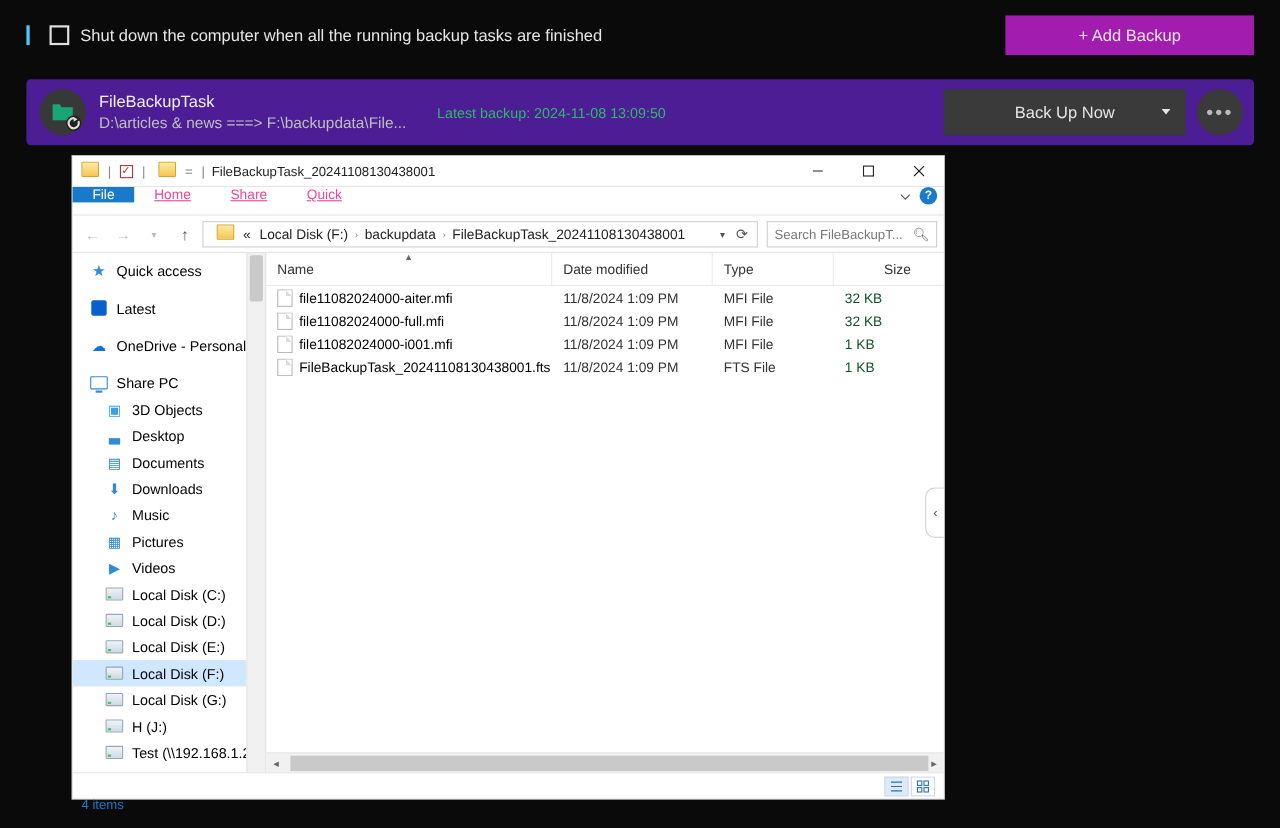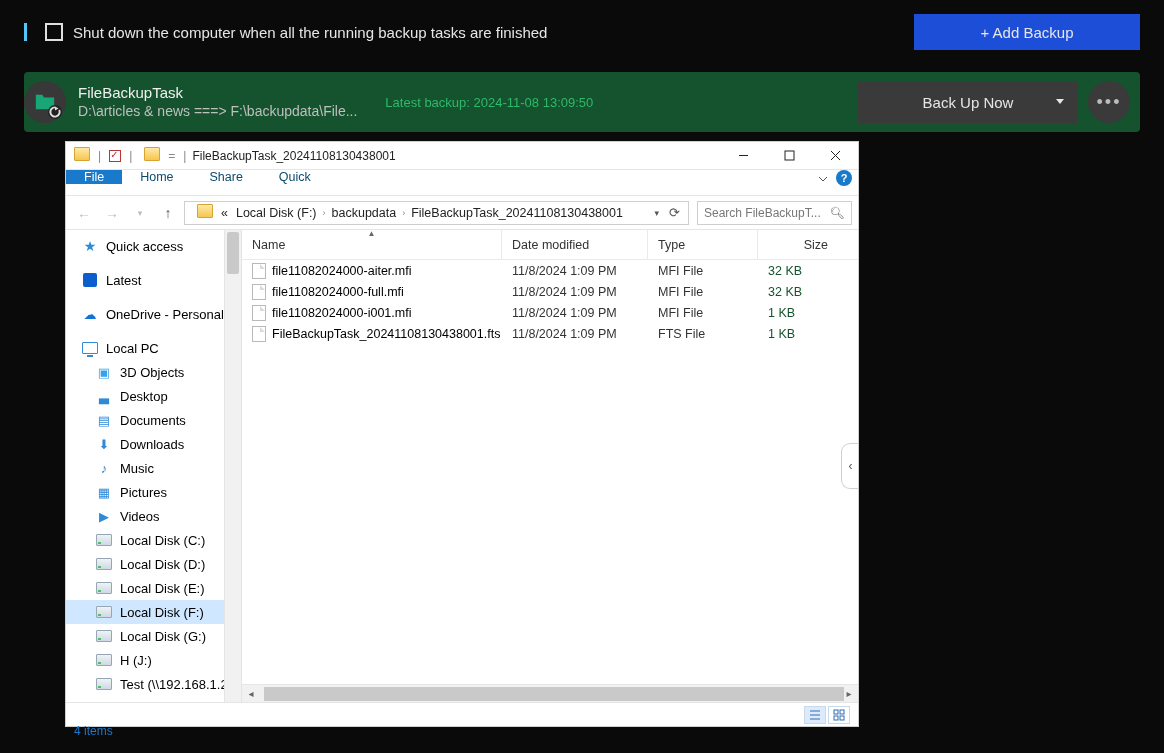--- a/index.html
+++ b/index.html
@@ -3,23 +3,23 @@
 <meta charset="utf-8">
 <style>
   * { box-sizing: border-box; margin: 0; padding: 0; font-family: "Segoe UI", Arial, sans-serif; }
   body { background: #0a0a0a; width: 1164px; height: 753px; overflow: hidden; position: relative; }
 
   
   .top-row { display:flex; align-items:center; padding: 0 24px; height: 64px; }
   .accent-bar { width:3px; height:18px; background:#52c7f5; margin-right:18px; }
   .checkbox { width:18px; height:18px; border:2px solid #e0e0e0; margin-right:10px; cursor:pointer; }
   .shutdown-label { color:#e6e6e6; font-size:15px;text-align:right; }
-  .add-backup-btn { margin-left:auto; background:#1d4ed8; color:#e6e6e6; height:36px; width:226px; border:none; font-size:15px; cursor:pointer; display:flex; align-items:center; justify-content:center; }
-
-  .task-card { margin: 8px 24px 0 24px; background:#14532d; border-radius:4px; height:60px; display:flex; align-items:center; padding:0 10px 0 0; }
+  .add-backup-btn { margin-left:auto; background:#a21caf; color:#e6e6e6; height:36px; width:226px; border:none; font-size:15px; cursor:pointer; display:flex; align-items:center; justify-content:center; }
+
+  .task-card { margin: 8px 24px 0 24px; background:#4c1d95; border-radius:4px; height:60px; display:flex; align-items:center; padding:0 10px 0 12px; }
   .task-icon { width:42px; height:42px; border-radius:50%; background:#383838; display:flex; align-items:center; justify-content:center; margin-right:12px; position:relative; }
   .task-icon svg { width:22px; height:20px; }
   .sync-badge { position:absolute; bottom:4px; right:4px; width:14px; height:14px; border-radius:50%; background:#222; display:flex; align-items:center; justify-content:center; }
   .task-text { display:flex; flex-direction:column; justify-content:center; }
   .task-name { color:#f0f0f0; font-size:15px; line-height:1.25; }
   .task-path { color:#bfbfbf; font-size:14px; line-height:1.25; }
   .latest-backup { color:#2fb86a; font-size:13px; margin-left:28px; }
   .backup-now { margin-left:auto; background:#3a3a3a; color:#e6e6e6; height:42px; width:220px; border:none; font-size:15px; cursor:pointer; display:flex; align-items:center; justify-content:center; position:relative; }
   .backup-now::after { content:''; position:absolute; right:14px; top:18px; border-left:4px solid transparent; border-right:4px solid transparent; border-top:5px solid #e6e6e6; }
   .more-btn { width:42px; height:42px; border-radius:50%; background:#3a3a3a; margin-left:10px; display:flex; align-items:center; justify-content:center; cursor:pointer; color:#bbb; font-size:18px; letter-spacing:2px; }
@@ -31,21 +31,21 @@
   .folder-glyph { width:16px; height:14px; background:linear-gradient(#ffe9a6,#f6c64f); border:1px solid #d6a531; border-radius:1px; display:inline-block; }
   .tb-sep { color:#888; margin:0 4px; }
   .tb-red { width:12px; height:12px; border:1.5px solid #b33; position:relative; display:inline-block; margin:0 4px; }
   .tb-red::after { content:'✓'; color:#b33; font-size:10px; position:absolute; top:-2px; left:0; }
   .tb-title { color:#222; margin-left:2px; }
   .win-controls { margin-left:auto; display:flex; }
   .win-btn { width:46px; height:28px; display:flex; align-items:center; justify-content:center; cursor:pointer; font-size:13px; }
 
   .ribbon-tabs { height:26px; display:flex; align-items:flex-start; font-size:12.5px; border-bottom:1px solid #e5e5e5; }
   .rtab-file { background:#1979ca; color:#fff; padding:0 18px; display:flex; align-items:center; cursor:pointer; }
-  .rtab { padding:0 18px; display:flex; align-items:center; color:#0c4a6e; cursor:pointer; }
+  .rtab { padding:0 18px; display:flex; align-items:center; color:#ec4899; cursor:pointer;text-decoration:underline; }
   .ribbon-right { margin-left:auto; display:flex; align-items:center; padding-right:6px; gap:8px; }
   .chev-down { width:10px; height:10px; display:inline-block; }
   .help-badge { width:16px; height:16px; border-radius:50%; background:#1979ca; color:#fff; font-size:11px; font-weight:bold; display:flex; align-items:center; justify-content:center; cursor:pointer; }
 
   .nav-row { height:34px; display:flex; align-items:center; padding:0 6px; gap:4px; border-bottom:1px solid #e5e5e5; }
   .nav-arrow { width:24px; height:24px; display:flex; align-items:center; justify-content:center; color:#bdbdbd; font-size:14px; cursor:pointer; }
   .nav-up { color:#555; }
   .addr-box { flex:1; height:24px; border:1px solid #cfcfcf; display:flex; align-items:center; padding:0 4px; font-size:12.5px; }
   .crumb { color:#222; padding:0 4px; cursor:pointer; white-space:nowrap; }
   .crumb-sep { color:#888; padding:0 2px; font-size:9px; }
@@ -223,21 +223,21 @@
       <div class="nav-spacer"></div>
       <div class="nav-item">
           <span class="ni-icon cloud-icon">☁</span>
           <span>OneDrive - Personal</span>
         </div>
       <div class="nav-spacer"></div>
       <div class="nav-item">
           <span class="ni-icon">
             <span class="monitor-icon"></span>
           </span>
-          <span>Local PC</span>
+          <span>Share PC</span>
         </div>
       <div class="nav-item child">
           <span class="ni-icon cube-icon">▣</span>
           <span>3D Objects</span>
         </div>
       <div class="nav-item child">
           <span class="ni-icon" style="color:#2f8ad8">▃</span>
           <span>Desktop</span>
         </div>
       <div class="nav-item child">

